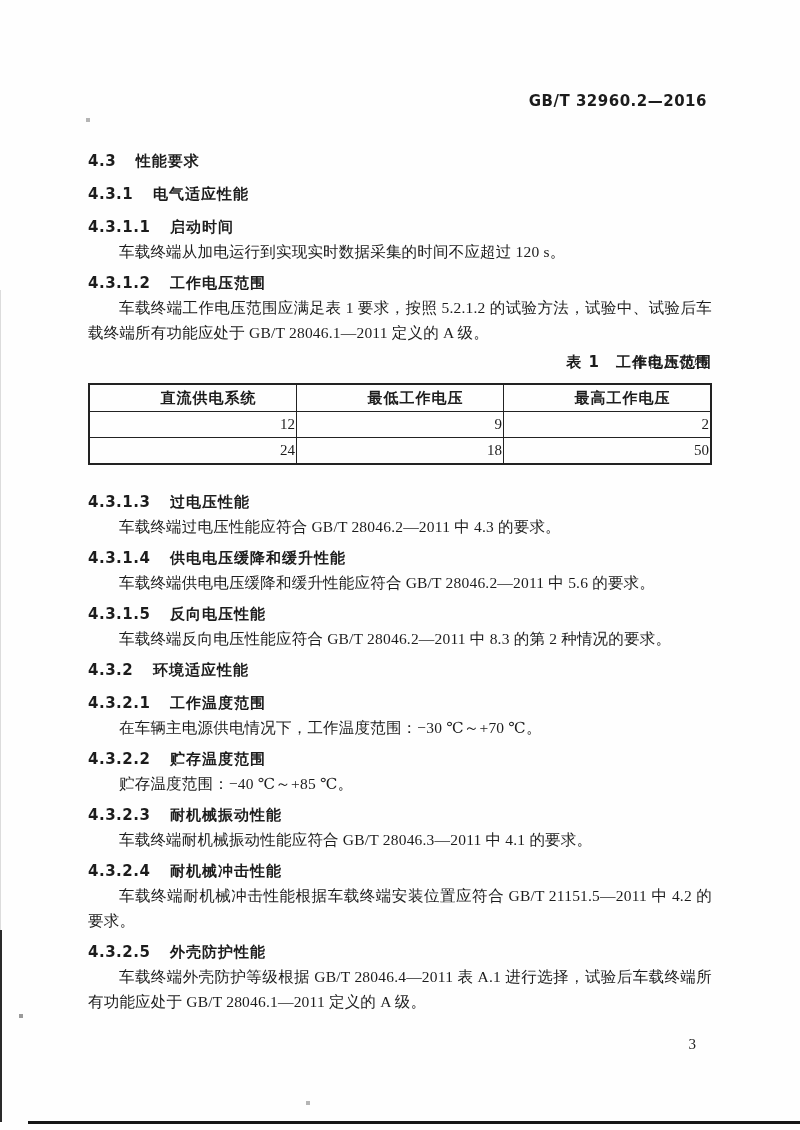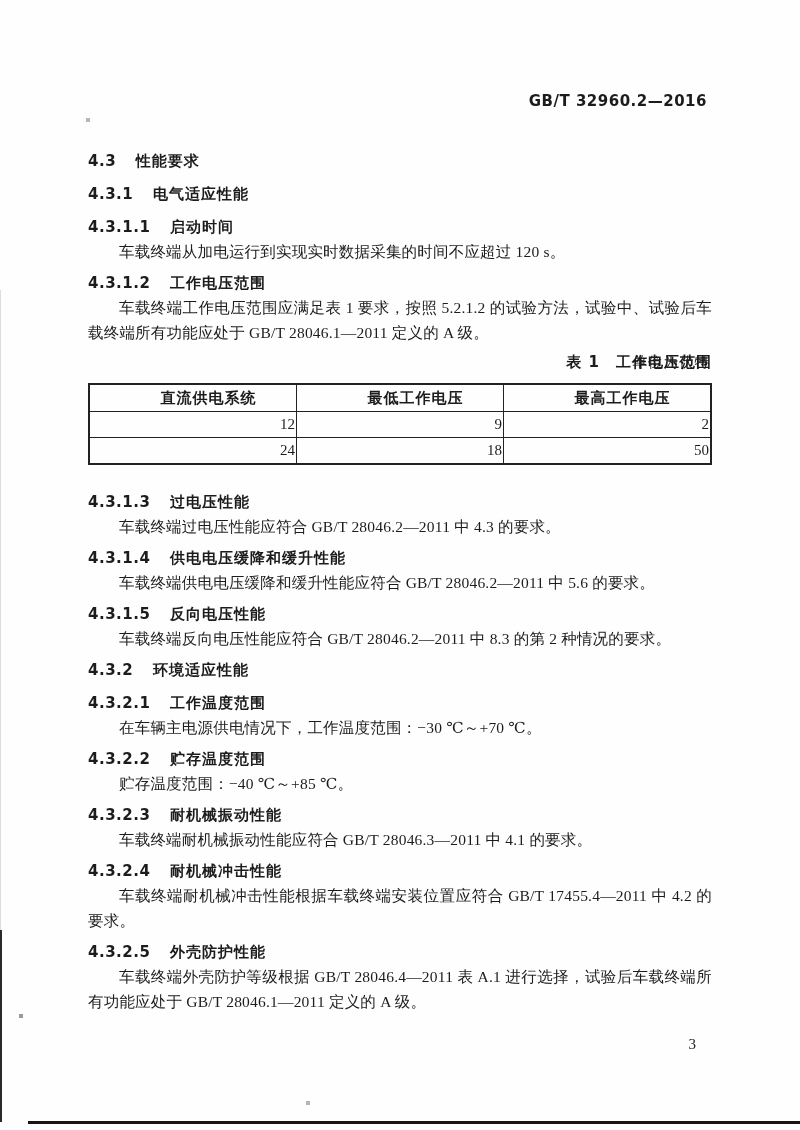--- a/index.html
+++ b/index.html
@@ -162,21 +162,21 @@
   <div class="sec-heading">
     <span class="sec-num">4.3.2.3</span>
     <span class="sec-title">耐机械振动性能</span>
   </div>
   <p class="body-para">车载终端耐机械振动性能应符合 GB/T 28046.3—2011 中 4.1 的要求。</p>
 
   <div class="sec-heading">
     <span class="sec-num">4.3.2.4</span>
     <span class="sec-title">耐机械冲击性能</span>
   </div>
-  <p class="body-para">车载终端耐机械冲击性能根据车载终端安装位置应符合 GB/T 17455.4—2011 中 4.2 的要求。</p>
+  <p class="body-para">车载终端耐机械冲击性能根据车载终端安装位置应符合 GB/T 21151.5—2011 中 4.2 的要求。</p>
 
   <div class="sec-heading">
     <span class="sec-num">4.3.2.5</span>
     <span class="sec-title">外壳防护性能</span>
   </div>
   <p class="body-para">车载终端外壳防护等级根据 GB/T 28046.4—2011 表 A.1 进行选择，试验后车载终端所有功能应处于 GB/T 28046.1—2011 定义的 A 级。</p>
 
 </div>
 
 <div class="page-number">3</div>

